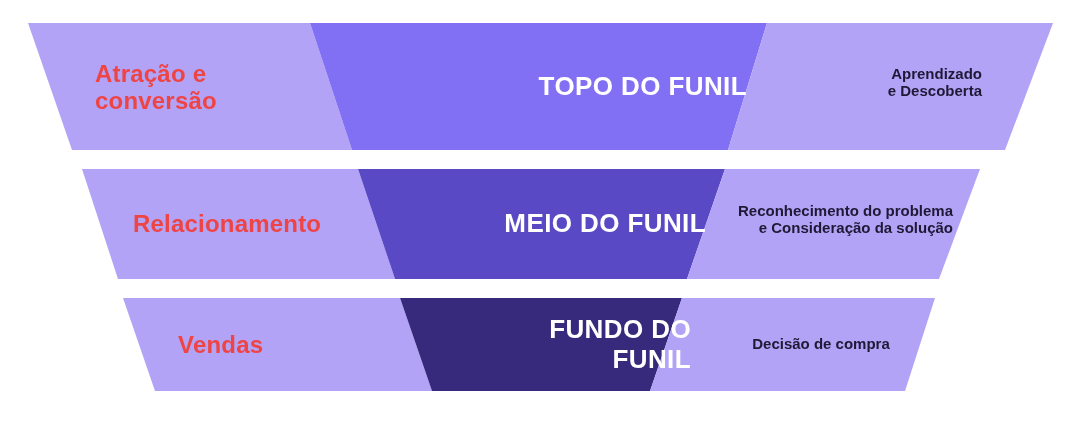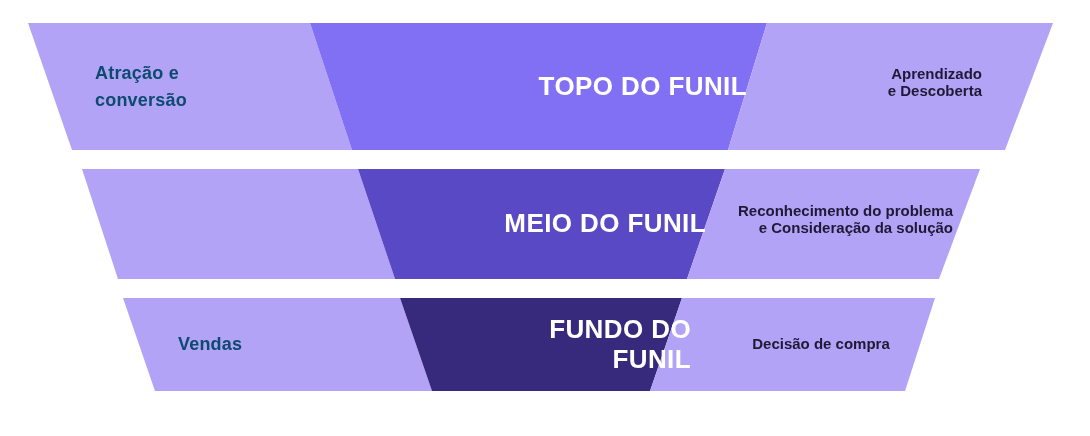--- a/index.html
+++ b/index.html
@@ -25,23 +25,23 @@
   .r3-center { clip-path: polygon(400px 298px, 682px 298px, 650px 391px, 432px 391px); }
   .r3-right  { clip-path: polygon(682px 298px, 935px 298px, 905px 391px, 650px 391px); }
 
   .label {
     position: absolute;
     white-space: pre-line;
     font-weight: 700;
     z-index: 2;
   }
   .stage-label {
-    font-size: 18px;
+    font-size: 24px;
     line-height: 27px;
-    color: #0c4a6e;
+    color: #ef4444;
     letter-spacing: 0.2px;
   }
   .center-label {
     font-size: 26px;
     line-height: 30px;
     color: #FFFFFF;
     text-align: right;
     letter-spacing: 0.4px;
   }
   .side-label {
@@ -75,20 +75,21 @@
   <div class="seg r3-left" style="background: rgb(178, 163, 247);"></div>
   <div class="seg r3-center" style="background: rgb(55, 42, 124);"></div>
   <div class="seg r3-right" style="background: rgb(178, 163, 247);"></div>
 
   <div class="label stage-label stage1-pos">Atração e
 conversão</div>
   <div class="label center-label title1-pos">TOPO DO FUNIL</div>
   <div class="label side-label desc1-pos">Aprendizado
 e Descoberta</div>
 
+  <div class="label stage-label stage2-pos">Relacionamento</div>
   <div class="label center-label title2-pos">MEIO DO FUNIL</div>
   <div class="label side-label desc2-pos">Reconhecimento do problema
 e Consideração da solução</div>
 
   <div class="label stage-label stage3-pos">Vendas</div>
   <div class="label center-label title3-pos">FUNDO DO
 FUNIL</div>
   <div class="label side-label desc3-pos">Decisão de compra</div>
 
 </div>

